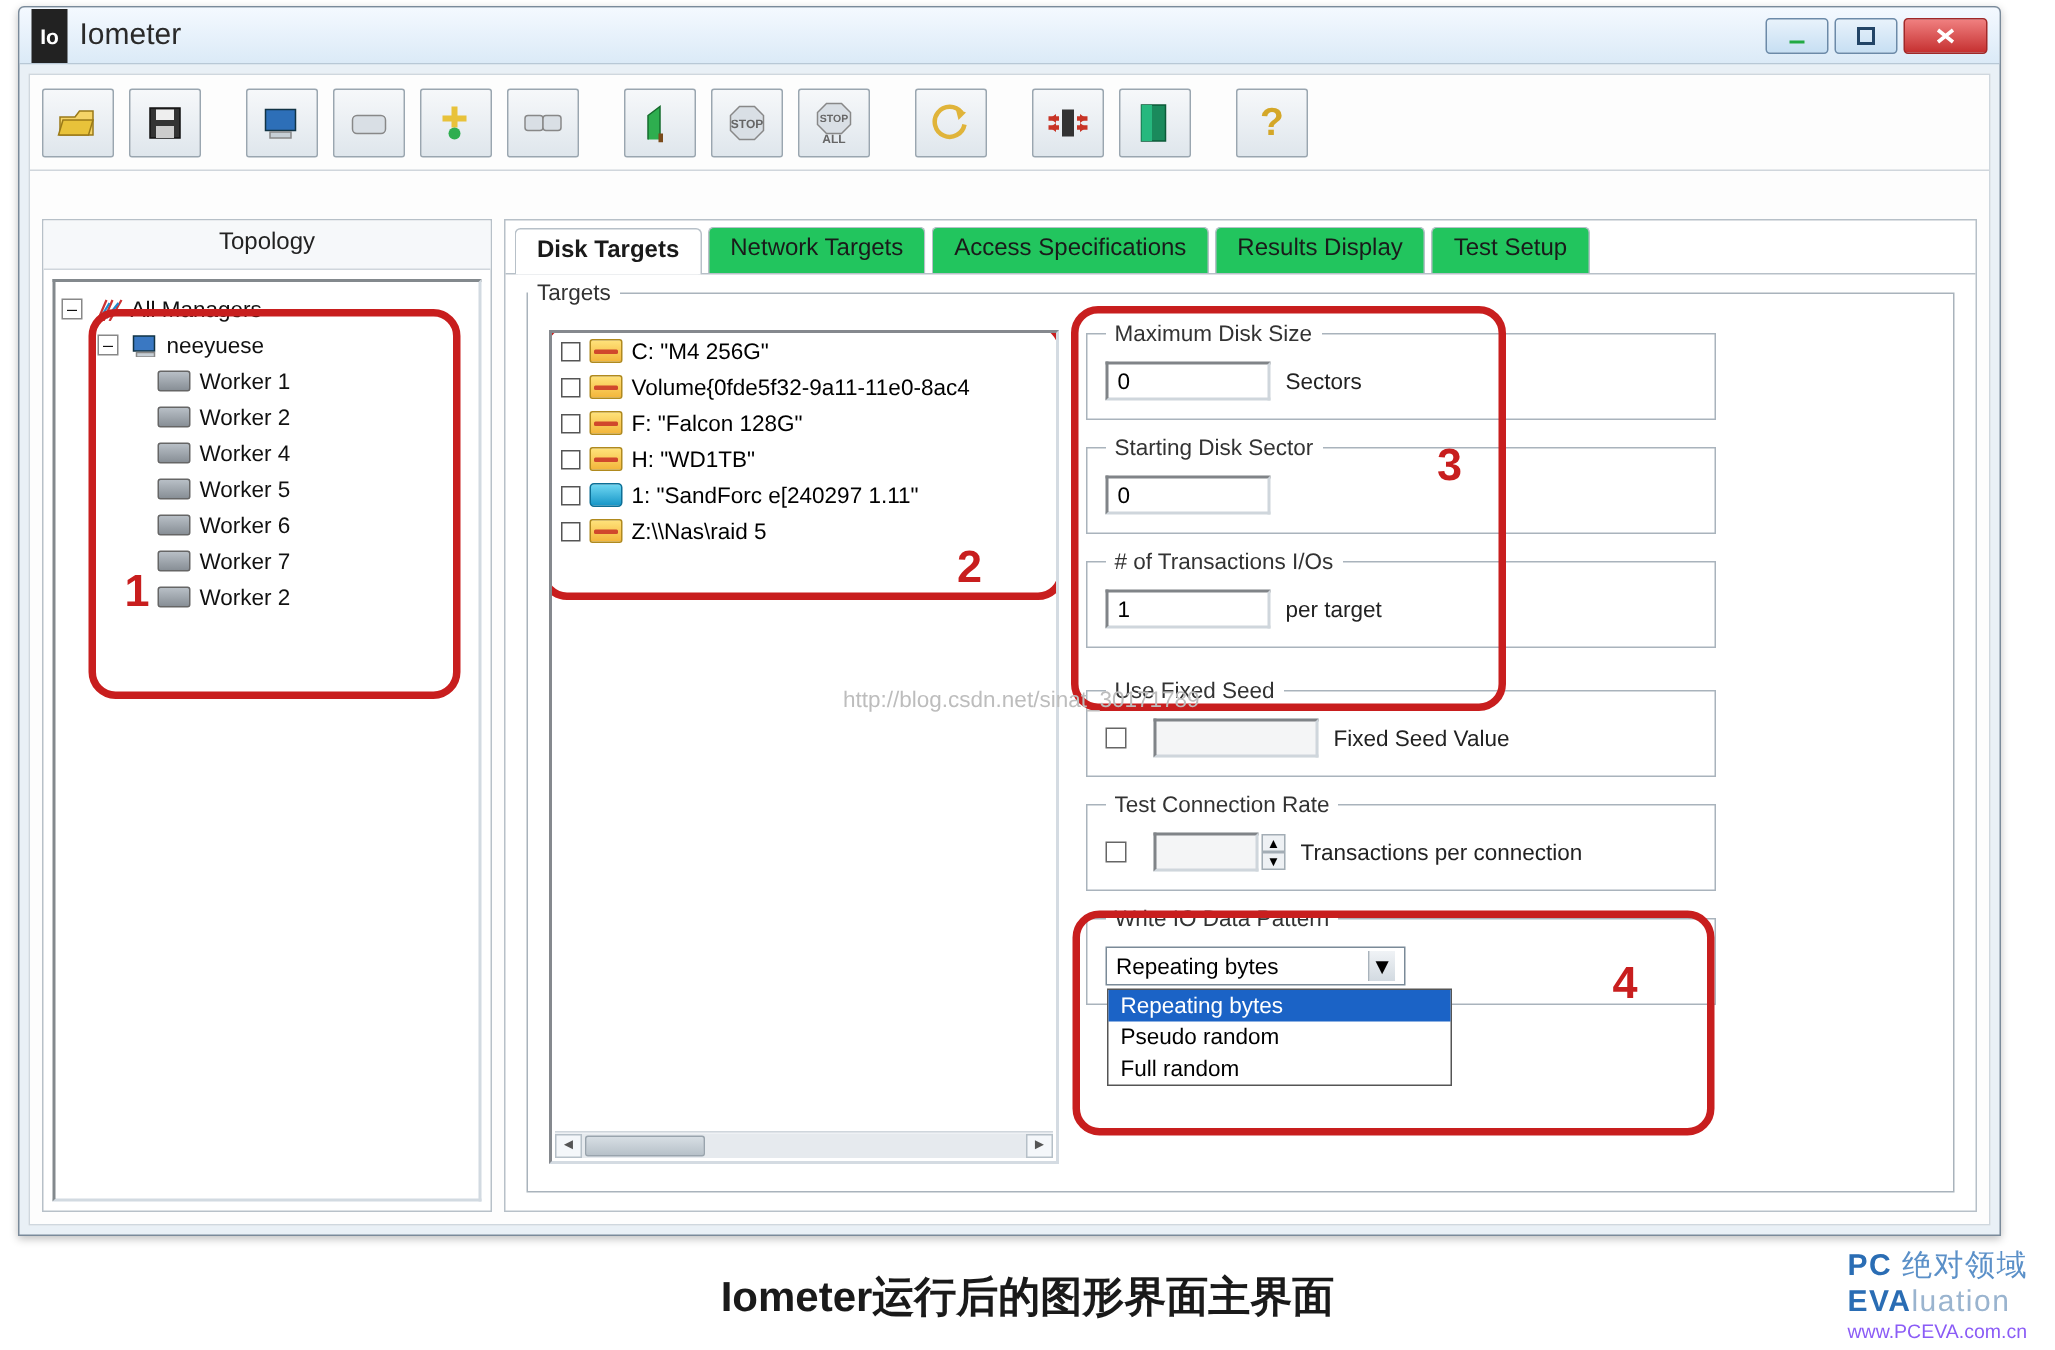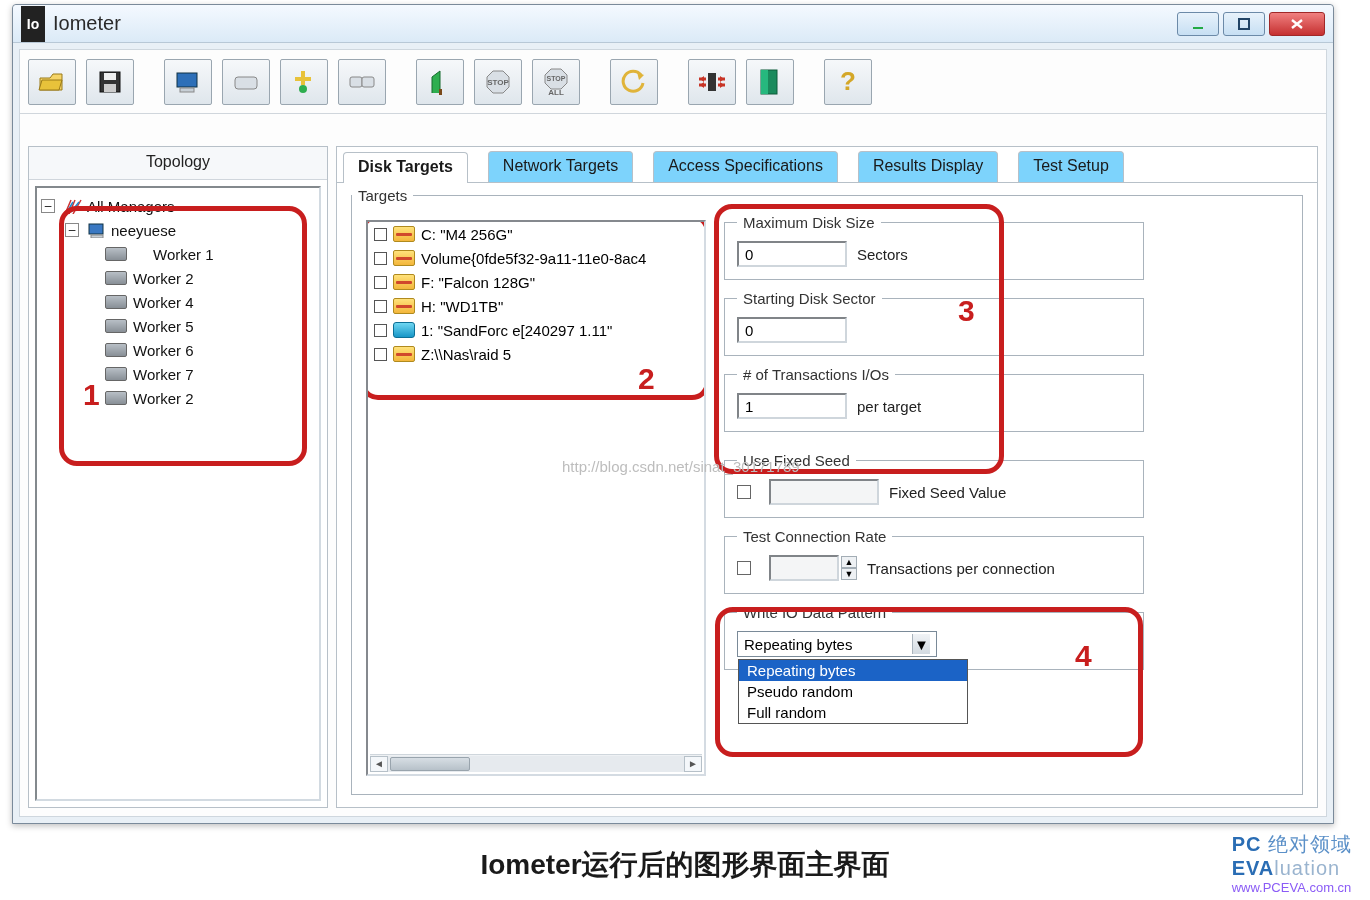--- a/index.html
+++ b/index.html
@@ -22,22 +22,22 @@
   .main { position:absolute; left:8px; right:8px; top:72px; bottom:8px; display:flex; gap:8px;margin-top:24px;}
   .panel { border:1px solid #b7c0c8; background:#fff; }
   .topology-panel { width:300px; display:flex; flex-direction:column;}
   .panel-header { text-align:center; font-size:16px; padding:6px 0 8px; color:#222; background:#f6f8fa; border-bottom:1px solid #d0d6dc;}
   .topology-body { flex:1; border:2px inset #d2dae1; margin:6px; padding:6px 2px; overflow:auto; position:relative;}
   .tree-row { display:flex; align-items:center; height:24px; font-size:15px; color:#111; }
   .exp { width:14px; height:14px; border:1px solid #888; background:#fff; font-size:12px; line-height:12px; text-align:center; margin-right:4px; cursor:pointer;}
   .tree-icon { width:20px; height:16px; margin:0 4px; }
   .disk-icon { width:22px; height:14px; background:linear-gradient(#b8bfc6,#888f96); border:1px solid #666; border-radius:2px; margin:0 6px 0 2px;}
   .right-panel { flex:1; position:relative;}
-  .tabs { display:flex; gap:20px; padding:4px 6px 0 6px; border-bottom:1px solid #b7c0c8;}
-  .tab { padding:5px 14px 7px; font-size:16px; color:#1a1a1a; border:1px solid #b7c0c8; border-bottom:none; border-radius:4px 4px 0 0; background:#7dd3fc; cursor:pointer;}
+  .tabs { display:flex; gap:4px; padding:4px 6px 0 6px; border-bottom:1px solid #b7c0c8;}
+  .tab { padding:5px 14px 7px; font-size:16px; color:#1a1a1a; border:1px solid #b7c0c8; border-bottom:none; border-radius:4px 4px 0 0; background:#22c55e; cursor:pointer;}
   .tab.active { background:#fff; font-weight:bold; position:relative; top:1px;}
   .tab-pane { position:absolute; left:6px; right:6px; top:40px; bottom:6px; background:#fff;}
   fieldset.targets { position:absolute; left:6px; top:0; right:6px; bottom:6px; border:1px solid #a9b3bc; padding:0;}
   fieldset legend { font-size:15px; color:#333; padding:0 6px;}
   .target-list { position:absolute; left:14px; top:16px; width:340px; bottom:18px; border:2px inset #d4dbe2; background:#fff; overflow:hidden;}
   .target-row { display:flex; align-items:center; height:24px; padding:0 6px; font-size:15px; white-space:nowrap;}
   .chk { width:13px; height:13px; border:1px solid #555; margin-right:6px;}
   .drv-icon { width:22px; height:16px; margin-right:6px; display:inline-block; position:relative;}
   .drv-icon.yellow { background:linear-gradient(#ffe27a,#f3b63b); border:1px solid #b08a1e; border-radius:2px;}
   .drv-icon.yellow:after{content:"";position:absolute;left:2px;top:6px;right:2px;height:3px;background:#d0482c;border-radius:1px;}
@@ -203,21 +203,21 @@
           </div>
           <div class="tree-row" style="padding-left:26px">
             <div class="exp">–</div>
             <svg class="tree-icon" width="22" height="18">
                 <rect x="2" y="2" width="14" height="10" fill="#3a78c2" stroke="#134"></rect>
                 <rect x="4" y="13" width="12" height="3" fill="#c7cfd6" stroke="#888"></rect>
               </svg>
             <span>neeyuese</span>
           </div>
           <div id="workers">
-              <div class="tree-row" style="padding-left: 64px; gap: 20px;">
+              <div class="tree-row" style="padding-left: 64px;">
                 <span class="disk-icon"></span>
                 <span>Worker 1</span>
               </div>
               <div class="tree-row" style="padding-left: 64px;">
                 <span class="disk-icon"></span>
                 <span>Worker 2</span>
               </div>
               <div class="tree-row" style="padding-left: 64px;">
                 <span class="disk-icon"></span>
                 <span>Worker 4</span>

